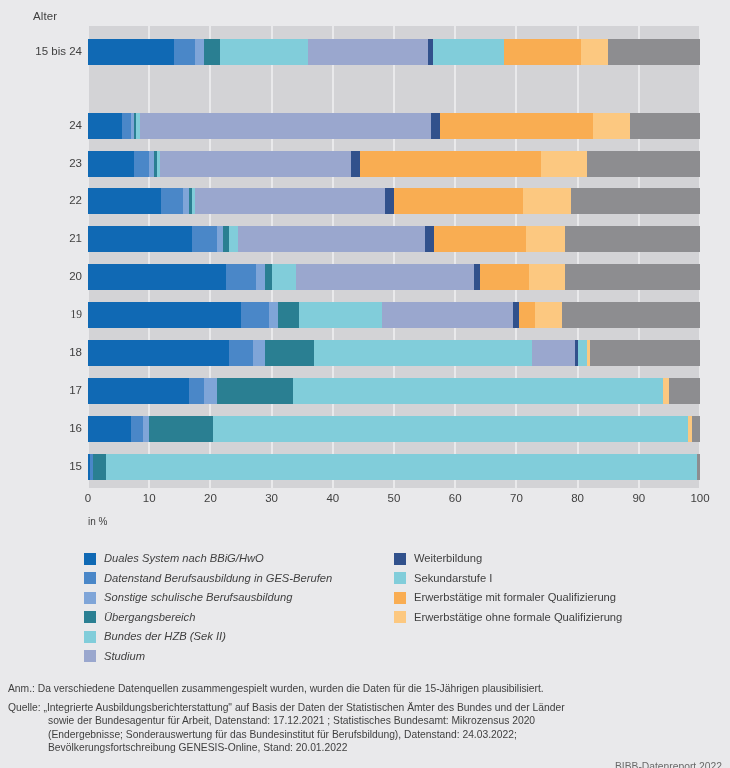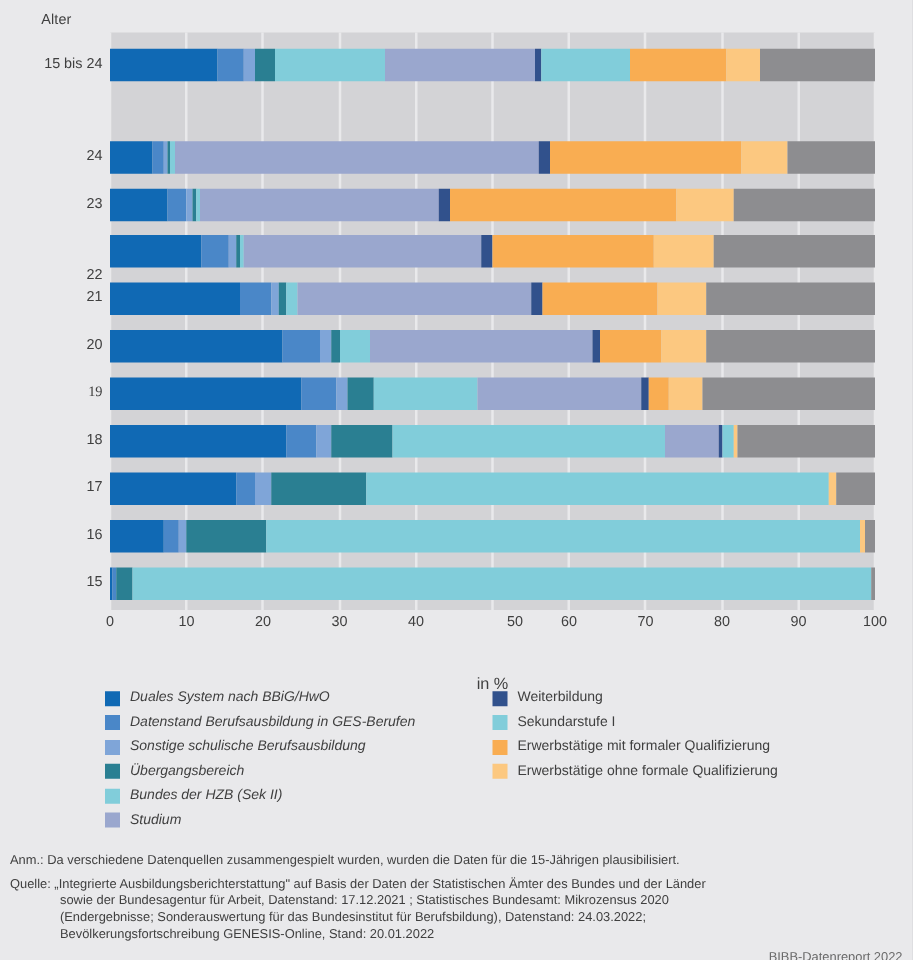--- a/index.html
+++ b/index.html
@@ -103,24 +103,23 @@
     top: 0;
     width: 40px;
     margin-left: -20px;
     text-align: center;
     font-size: 11.5px;
     color: #3f3f3f;
   }
   #xaxis-title {
     position: absolute;
     left: 88px;
-    top: 539px;
+    top: 516px;
     width: 612px;
-    text-align: center;
-    font-size: 13px;
+    font-size: 10px;
     color: #3f3f3f;
   }
 
   
   #legend {
     position: absolute;
     left: 84px;
     top: 549px;
     width: 620px;
     height: 118px;
@@ -338,37 +337,37 @@
             <div class="seg" title="Sonstige: 0.5%" style="left: 608.94px; width: 3.06px; background: rgb(141, 141, 144);"></div>
           </div>
         </div>
       </div>
   </div>
 
   <div id="ylabels">
       <div class="ytick" style="top: 19px;">15 bis 24</div>
       <div class="ytick" style="top: 93px;">24</div>
       <div class="ytick" style="top: 131px;">23</div>
-      <div class="ytick" style="top: 168px; margin-top: 20px;">22</div>
+      <div class="ytick" style="top: 168px;">22</div>
       <div class="ytick" style="top: 206px;">21</div>
       <div class="ytick" style="top: 244px;">20</div>
       <div class="ytick" style="top: 282px; font-family: Liberation Serif, serif;">19</div>
       <div class="ytick" style="top: 320px;">18</div>
       <div class="ytick" style="top: 358px;">17</div>
       <div class="ytick" style="top: 396px;">16</div>
       <div class="ytick" style="top: 434px;">15</div>
     </div>
 
   <div id="xlabels">
       <div class="xtick" style="left: 0px;">0</div>
       <div class="xtick" style="left: 61.2px;">10</div>
       <div class="xtick" style="left: 122.4px;">20</div>
       <div class="xtick" style="left: 183.6px;">30</div>
       <div class="xtick" style="left: 244.8px;">40</div>
-      <div class="xtick" style="left: 324px;">50</div>
+      <div class="xtick" style="left: 306px;">50</div>
       <div class="xtick" style="left: 367.2px;">60</div>
       <div class="xtick" style="left: 428.4px;">70</div>
       <div class="xtick" style="left: 489.6px;">80</div>
       <div class="xtick" style="left: 550.8px;">90</div>
       <div class="xtick" style="left: 612px;">100</div>
     </div>
   <div id="xaxis-title">in %</div>
 
   <div id="legend">
     <div class="legend-col left" id="legend-left">

